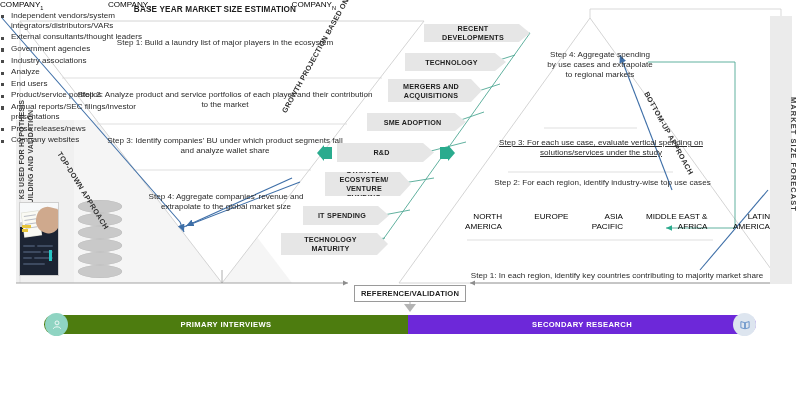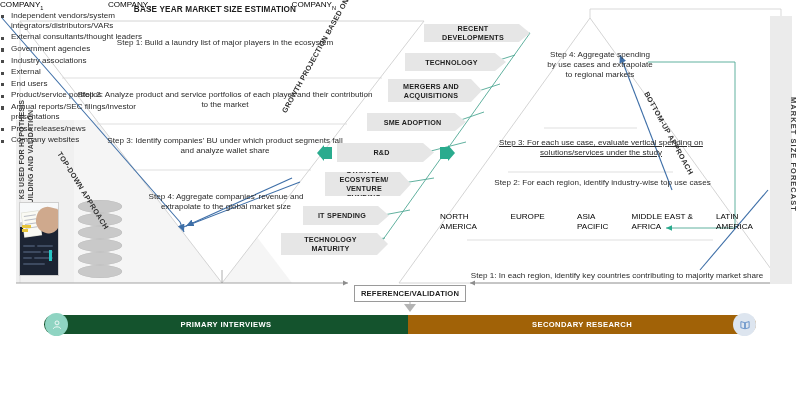--- a/index.html
+++ b/index.html
@@ -97,21 +97,21 @@
   #f-step3 { left: 100px; top: 136px; width: 250px; }
   #f-step4 { left: 140px; top: 192px; width: 172px; }
 
   
   #p-step4 { left: 545px; top: 50px; width: 110px; }
   #p-step3 { left: 490px; top: 138px; width: 222px; text-decoration: underline; }
   #p-step2 { left: 480px; top: 178px; width: 245px; }
   #p-regions {
     position:absolute; left: 440px; top: 212px; width: 330px;
     display:flex; justify-content: space-between; font-size: 8.1px;
-    text-align:left; line-height:1.2;
+    text-align:right; line-height:1.2;
   }
   #p-step1 { left: 442px; top: 252px; width: 350px; margin-top: 19px; }
 
   
   .factor {
     position: absolute; background: #e6e6e6; color: #1f1f1f;
     font-size: 7.2px; font-weight: bold; letter-spacing: .2px;
     display:flex; align-items:center; justify-content:center;
     text-align:center; line-height:1.25; padding: 0 13px 0 5px;
     clip-path: polygon(0 0, calc(100% - 11px) 0, 100% 50%, calc(100% - 11px) 100%, 0 100%);
@@ -291,44 +291,44 @@
     <span style="width:62px">NORTH AMERICA</span>
     <span style="width:58px">EUROPE</span>
     <span style="width:46px">ASIA PACIFIC</span>
     <span style="width:76px">MIDDLE EAST &amp; AFRICA</span>
     <span style="width:54px">LATIN AMERICA</span>
   </div>
   <div class="txt step center" id="p-step1">Step 1: In each region, identify key countries contributing to majority market share</div>
 
   <div id="refval">REFERENCE/VALIDATION</div>
 
-  <div class="resbar" id="primary-bar" style="background:#14532d">PRIMARY INTERVIEWS</div>
+  <div class="resbar" id="primary-bar" style="background:#4d7c0f">PRIMARY INTERVIEWS</div>
   <div class="res-icon" id="primary-icon">
     <svg width="12" height="12" viewBox="0 0 16 16">
       <circle cx="8" cy="5.2" r="2.6" fill="none" stroke="#ffffff" stroke-width="1.1"></circle>
       <path d="M3.2,13 C3.8,9.6 12.2,9.6 12.8,13" fill="none" stroke="#ffffff" stroke-width="1.1"></path>
     </svg>
   </div>
 
-  <div class="resbar" id="secondary-bar" style="background:#a16207">SECONDARY RESEARCH</div>
+  <div class="resbar" id="secondary-bar" style="background:#6d28d9">SECONDARY RESEARCH</div>
   <div class="res-icon" id="secondary-icon">
     <svg width="12" height="12" viewBox="0 0 16 16">
       <path d="M2.5,3.5 L7.6,4.8 L7.6,13 L2.5,11.6 Z" fill="none" stroke="#4d7fc0" stroke-width="1.05"></path>
       <path d="M13.5,3.5 L8.4,4.8 L8.4,13 L13.5,11.6 Z" fill="none" stroke="#4d7fc0" stroke-width="1.05"></path>
     </svg>
   </div>
 
   <ul class="bl" id="p-col1">
     <li>Independent vendors/system integrators/distributors/VARs</li>
     <li>External consultants/thought leaders</li>
   </ul>
   <ul class="bl" id="p-col2">
     <li>Government agencies</li>
     <li>Industry associations</li>
-    <li>External</li>
+    <li>Analyze</li>
     <li>End users</li>
   </ul>
 
   <ul class="bl" id="s-col1">
     <li>Product/service portfolios</li>
     <li>Annual reports/SEC filings/investor presentations</li>
     <li>Press releases/news</li>
     <li>Company websites</li>
   </ul>
 

